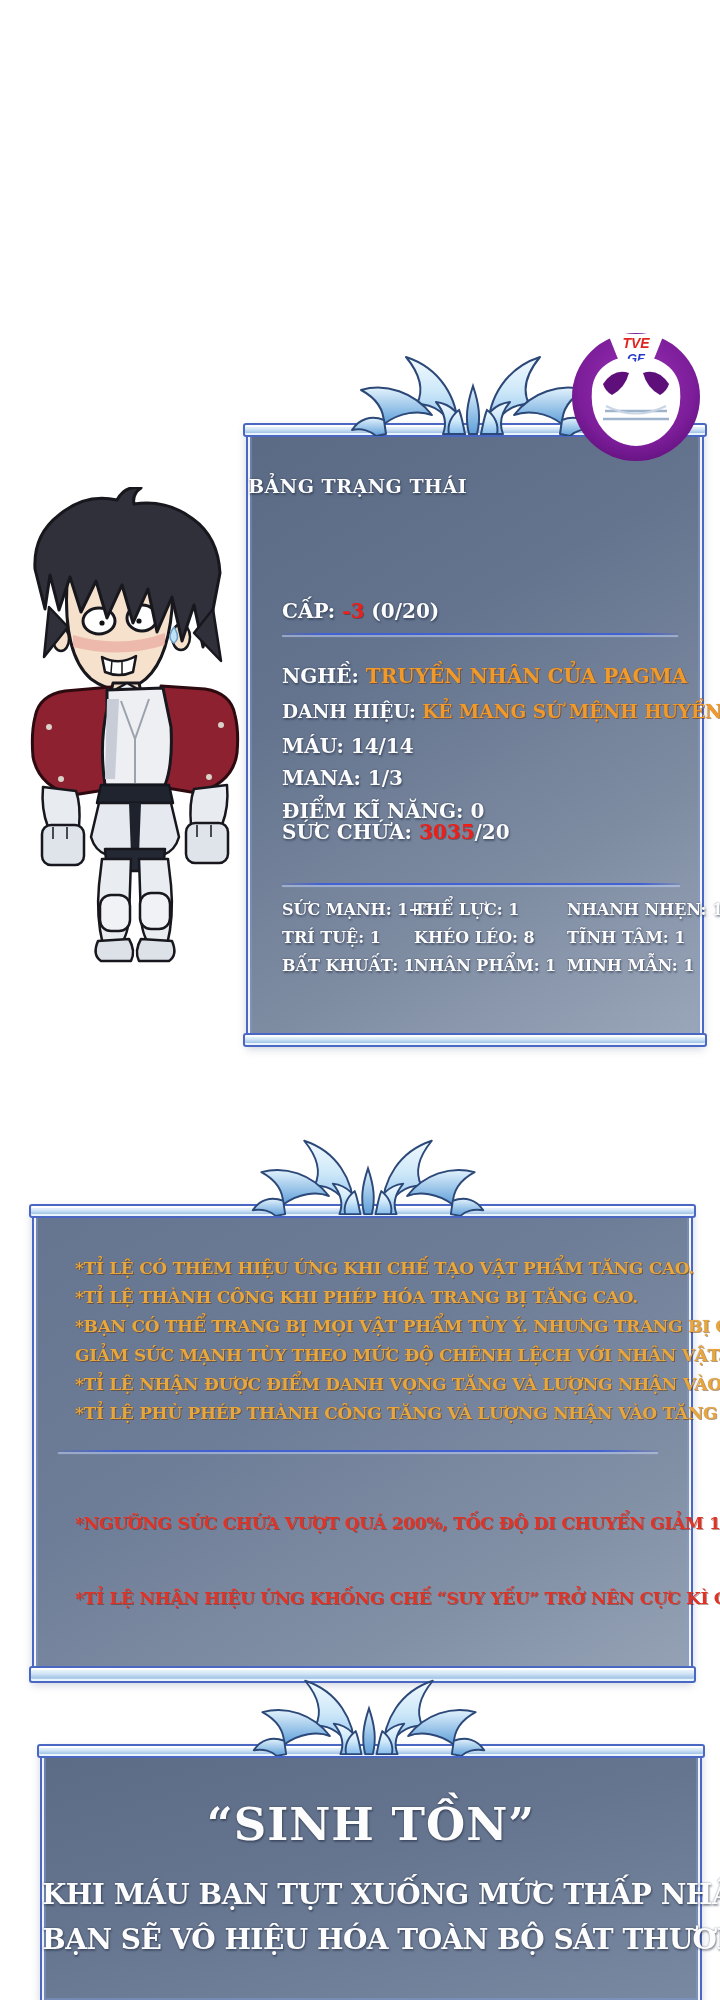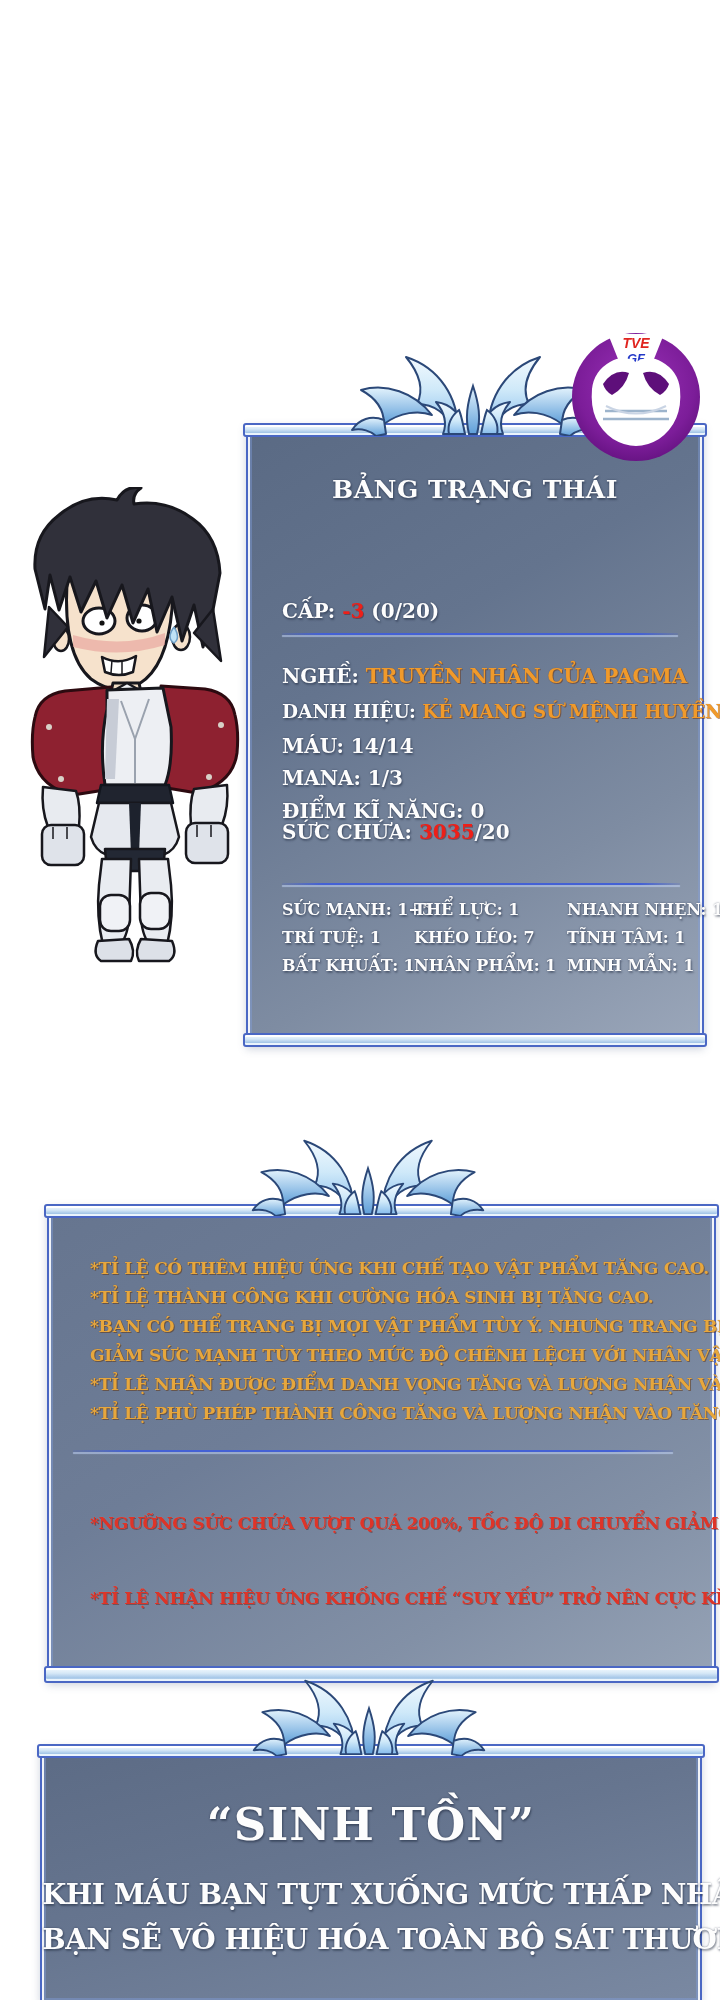--- a/index.html
+++ b/index.html
@@ -2,38 +2,38 @@
 <html><head>
 <meta charset="utf-8">
 <style>
   html,body{margin:0;padding:0;}
   #page{position:relative;width:720px;height:2000px;background:#ffffff;overflow:hidden;
         font-family:"DejaVu Serif","Liberation Serif",serif;font-weight:bold;}
   .panel{position:absolute;border:2px solid #4a67c4;
          box-shadow:inset 0 0 0 2px rgba(255,255,255,.9),inset 0 0 0 4px rgba(130,160,225,.4),0 3px 8px rgba(60,80,120,.25);}
   #panel1{left:246px;top:424px;width:454px;height:618px;
           background:linear-gradient(150deg,#5a6a84 0%,#64748e 35%,#7e8ca2 70%,#9ba7ba 100%);}
-  #panel2{left:47px;top:1205px;width:657px;height:473px;
-          background:linear-gradient(150deg,#66758f 0%,#6e7d97 40%,#8290a6 75%,#96a3b6 100%);padding-left:8px;}
+  #panel2{left:32px;top:1205px;width:657px;height:473px;
+          background:linear-gradient(150deg,#66758f 0%,#6e7d97 40%,#8290a6 75%,#96a3b6 100%);}
   #panel3{left:40px;top:1745px;width:658px;height:255px;border-bottom:none;
           background:linear-gradient(165deg,#5c6b85 0%,#66758f 45%,#7a89a2 100%);}
   .rail{position:absolute;left:-5px;right:-5px;height:10px;border:2px solid #4a67c4;border-radius:3px;
         background:linear-gradient(180deg,#f4fafe 0%,#d6e8f7 40%,#a6c7e8 75%,#cfe2f4 100%);
         box-shadow:inset 0 2px 0 #ffffff,inset 0 -2px 0 #eaf4fc;}
   .rail-top{top:-3px;}
   .rail-bottom{bottom:-3px;}
   .rail-thick{height:13px;}
   .wings{position:absolute;z-index:3;}
   .line{position:absolute;white-space:nowrap;color:#fdfdfd;
         text-shadow:0 0 2px rgba(25,35,60,.55),1px 2px 2px rgba(25,35,55,.4);}
   .divider{position:absolute;height:2px;background:linear-gradient(90deg,rgba(70,95,210,.15),#4461d4 10%,#4461d4 90%,rgba(70,95,210,.15));
            box-shadow:0 2px 1px rgba(200,218,255,.55);}
   .val-orange{color:#f09a2b;text-shadow:1px 1px 0 rgba(110,45,0,.45),0 0 1px rgba(90,40,0,.4);}
   .val-red{color:#ee1f18;text-shadow:1px 1px 0 rgba(80,0,0,.35);}
-  #p1-title{left:0;right:0;text-align:center;font-size:25px;letter-spacing:.5px;}
+  #p1-title{left:0;right:0;text-align:left;font-size:19px;letter-spacing:.5px;}
   .p1-line{left:34px;font-size:20px;}
   .p1-line-sm{left:34px;font-size:18.5px;}
   #stats-grid{position:absolute;left:34px;right:16px;top:469px;display:grid;
               grid-template-columns:132px 153px 1fr;grid-auto-rows:28px;align-items:center;}
   .stat-cell{font-size:16px;color:#fdfdfd;white-space:nowrap;
              text-shadow:0 0 2px rgba(25,35,60,.55),1px 2px 2px rgba(25,35,55,.4);}
   .p2-line{left:41px;font-size:17px;letter-spacing:-.3px;white-space:nowrap;position:absolute;}
   .buff{color:#e7a73d;text-shadow:1px 1px 0 rgba(95,45,0,.45),0 0 1px rgba(80,40,0,.4);}
   .debuff{color:#de3428;text-shadow:1px 1px 0 rgba(90,10,0,.4),0 0 1px rgba(255,240,230,.25);}
   #p3-title{left:0;right:0;text-align:center;font-size:45px;letter-spacing:1px;}
@@ -117,34 +117,34 @@
       <span class="val-red">3035</span><span>/20</span>
     </div>
 
     <div class="divider" style="left:34px;width:398px;top:457px"></div>
 
     <div id="stats-grid">
       <span class="stat-cell">SỨC MẠNH: 1+5</span>
       <span class="stat-cell">THỂ LỰC: 1</span>
       <span class="stat-cell">NHANH NHẸN: 1</span>
       <span class="stat-cell">TRÍ TUỆ: 1</span>
-      <span class="stat-cell">KHÉO LÉO: 7</span>
+      <span class="stat-cell">KHÉO LÉO: 8</span>
       <span class="stat-cell">TĨNH TÂM: 1</span>
       <span class="stat-cell">BẤT KHUẤT: 1</span>
       <span class="stat-cell">NHÂN PHẨM: 1</span>
       <span class="stat-cell">MINH MẪN: 1</span>
     </div>
   </div>
 
   <div id="panel2" class="panel">
     <div class="rail rail-top"></div>
     <div class="rail rail-bottom rail-thick"></div>
 
     <div class="p2-line buff" style="top:51px">*TỈ LỆ CÓ THÊM HIỆU ỨNG KHI CHẾ TẠO VẬT PHẨM TĂNG CAO.</div>
-    <div class="p2-line buff" style="top:80px">*TỈ LỆ THÀNH CÔNG KHI CƯỜNG HÓA SINH BỊ TĂNG CAO.</div>
+    <div class="p2-line buff" style="top:80px">*TỈ LỆ THÀNH CÔNG KHI PHÉP HÓA TRANG BỊ TĂNG CAO.</div>
     <div class="p2-line buff" style="top:109px">*BẠN CÓ THỂ TRANG BỊ MỌI VẬT PHẨM TÙY Ý. NHƯNG TRANG BỊ CÓ THỂ SẼ BỊ</div>
     <div class="p2-line buff" style="top:138px">GIẢM SỨC MẠNH TÙY THEO MỨC ĐỘ CHÊNH LỆCH VỚI NHÂN VẬT.</div>
     <div class="p2-line buff" style="top:167px">*TỈ LỆ NHẬN ĐƯỢC ĐIỂM DANH VỌNG TĂNG VÀ LƯỢNG NHẬN VÀO TĂNG MẠNH.</div>
     <div class="p2-line buff" style="top:196px">*TỈ LỆ PHÙ PHÉP THÀNH CÔNG TĂNG VÀ LƯỢNG NHẬN VÀO TĂNG MẠNH.</div>
 
     <div class="divider" style="left:24px;width:600px;top:243px"></div>
 
     <div class="p2-line debuff" style="top:306px">*NGƯỠNG SỨC CHỨA VƯỢT QUÁ 200%, TỐC ĐỘ DI CHUYỂN GIẢM 100%.</div>
     <div class="p2-line debuff" style="top:381px">*TỈ LỆ NHẬN HIỆU ỨNG KHỐNG CHẾ “SUY YẾU” TRỞ NÊN CỰC KÌ CAO.</div>
   </div>

